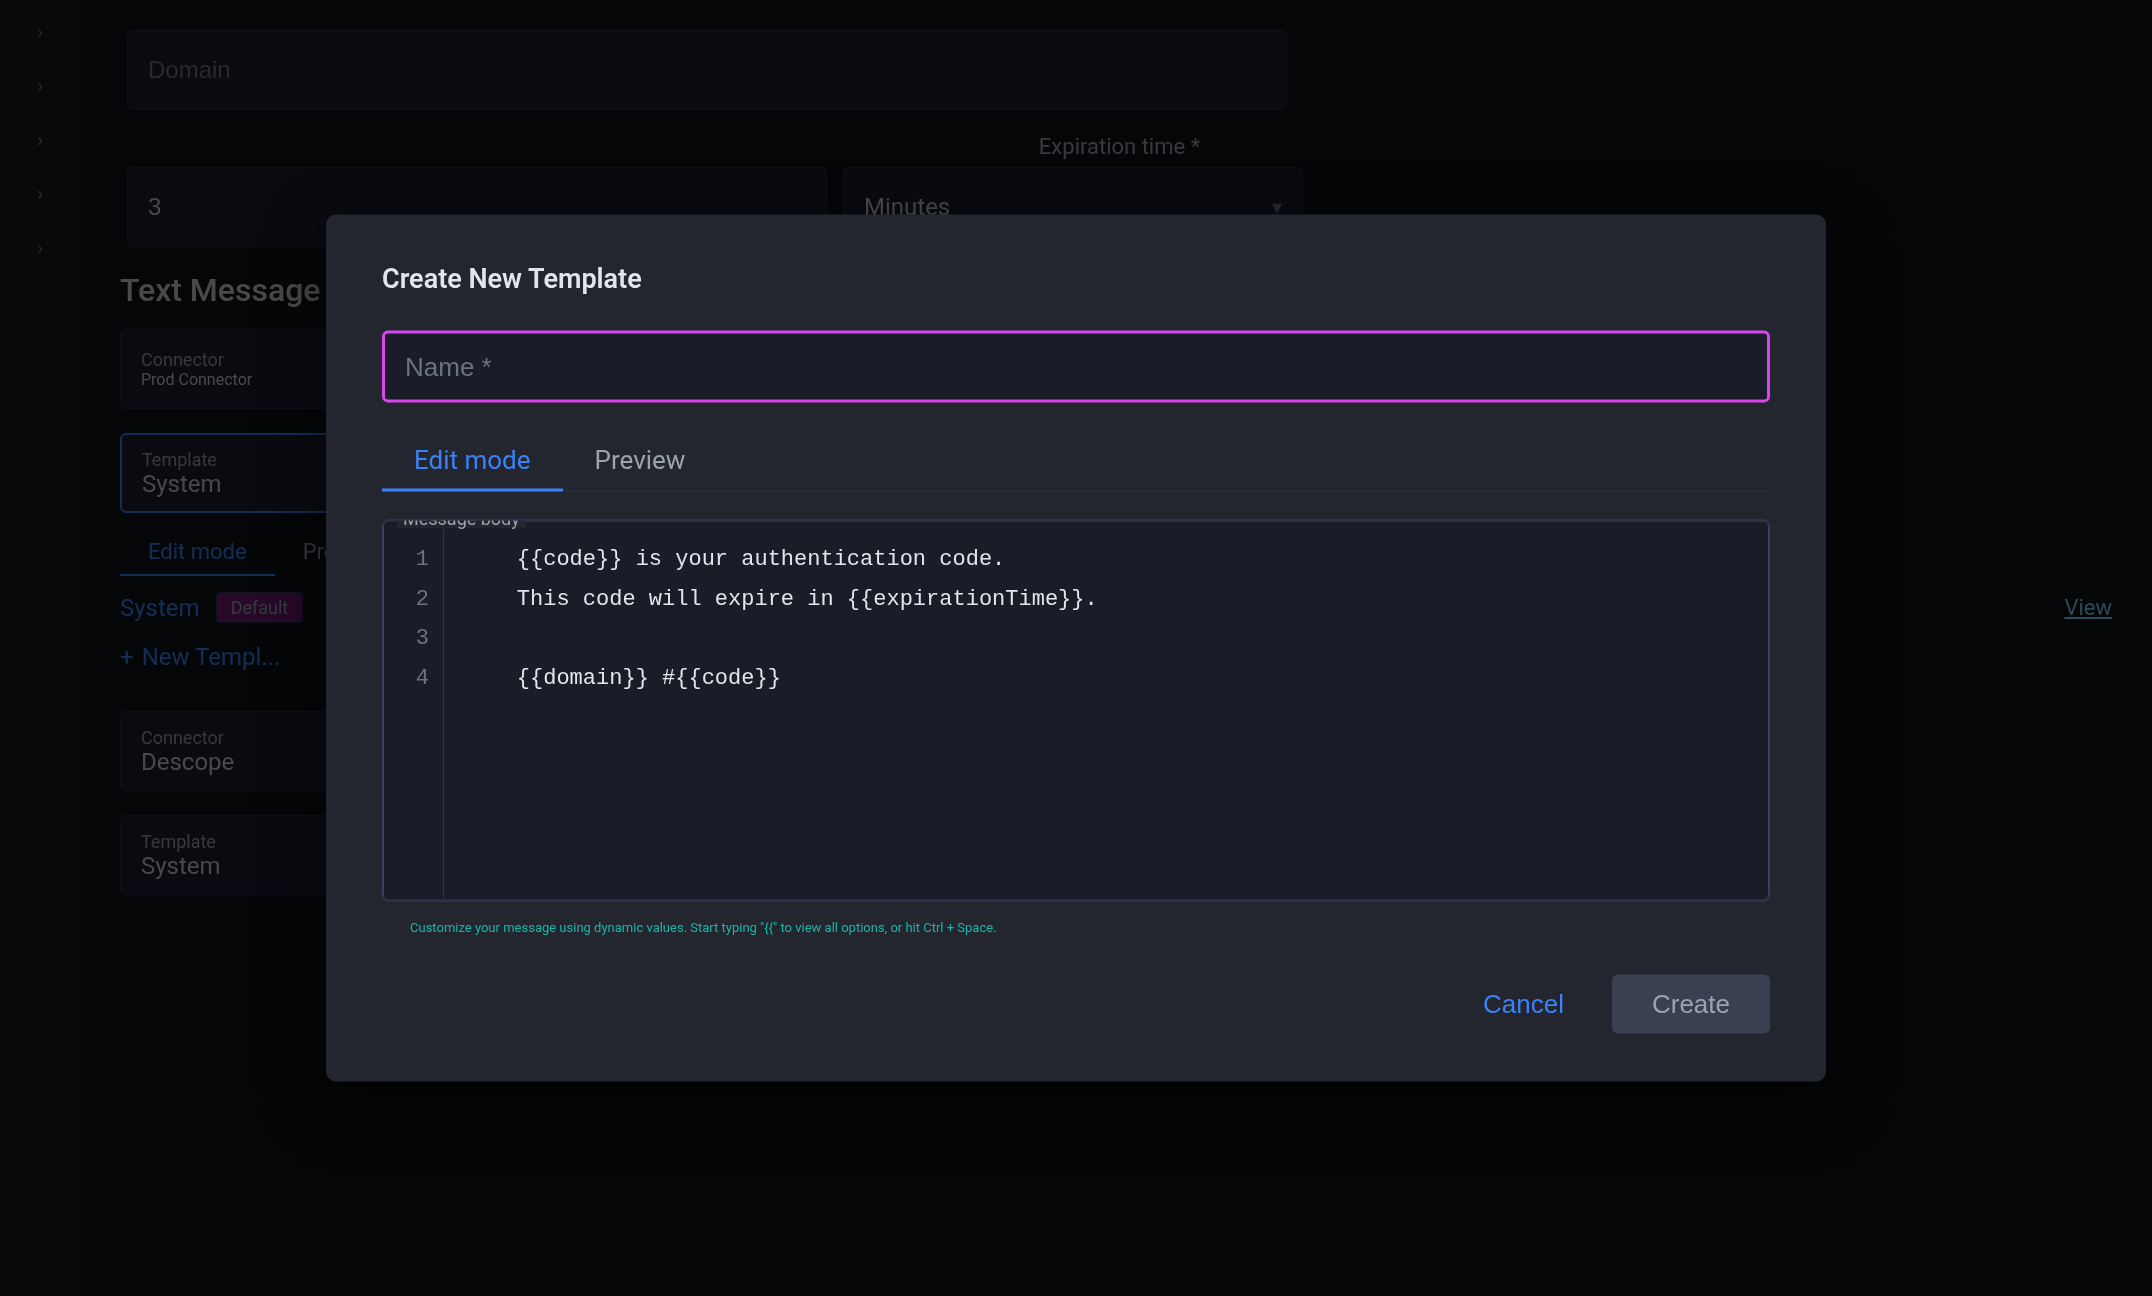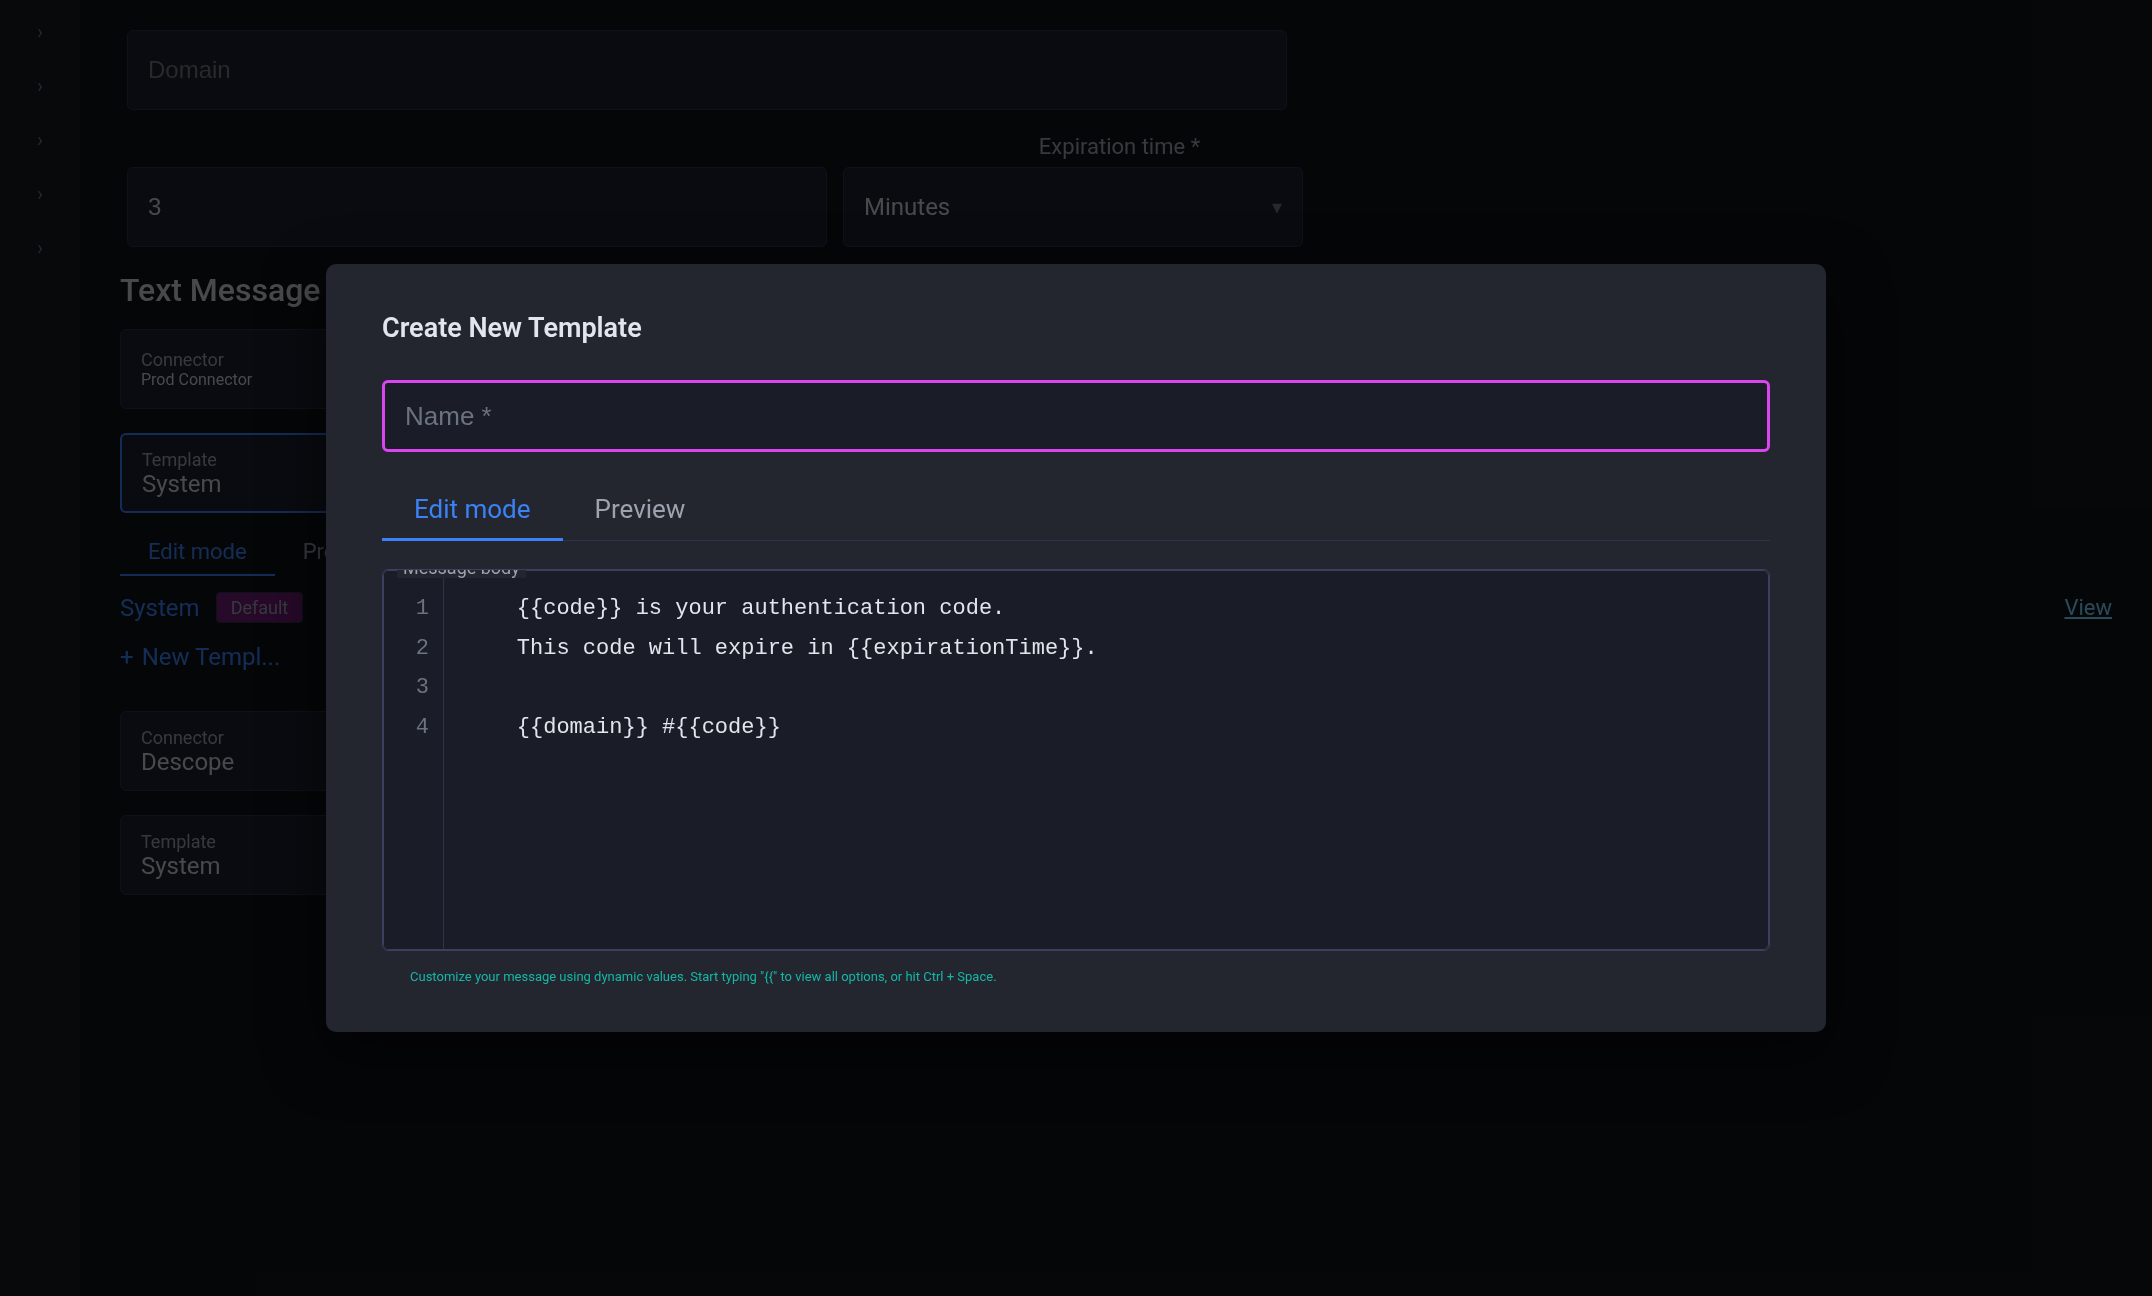--- a/index.html
+++ b/index.html
@@ -444,13 +444,17 @@
 
     {{domain}} #{{code}}</div>
       </div>
     </div>
   </div>
 
   
   <div class="hint-text">Customize your message using dynamic values. Start typing "{{" to view all options, or hit Ctrl + Space.</div>
 
   
+  <div class="modal-footer">
+    <button class="cancel-btn">Cancel</button>
+    <button class="create-btn">Create</button>
+  </div>
 </div>
 
 </body></html>

